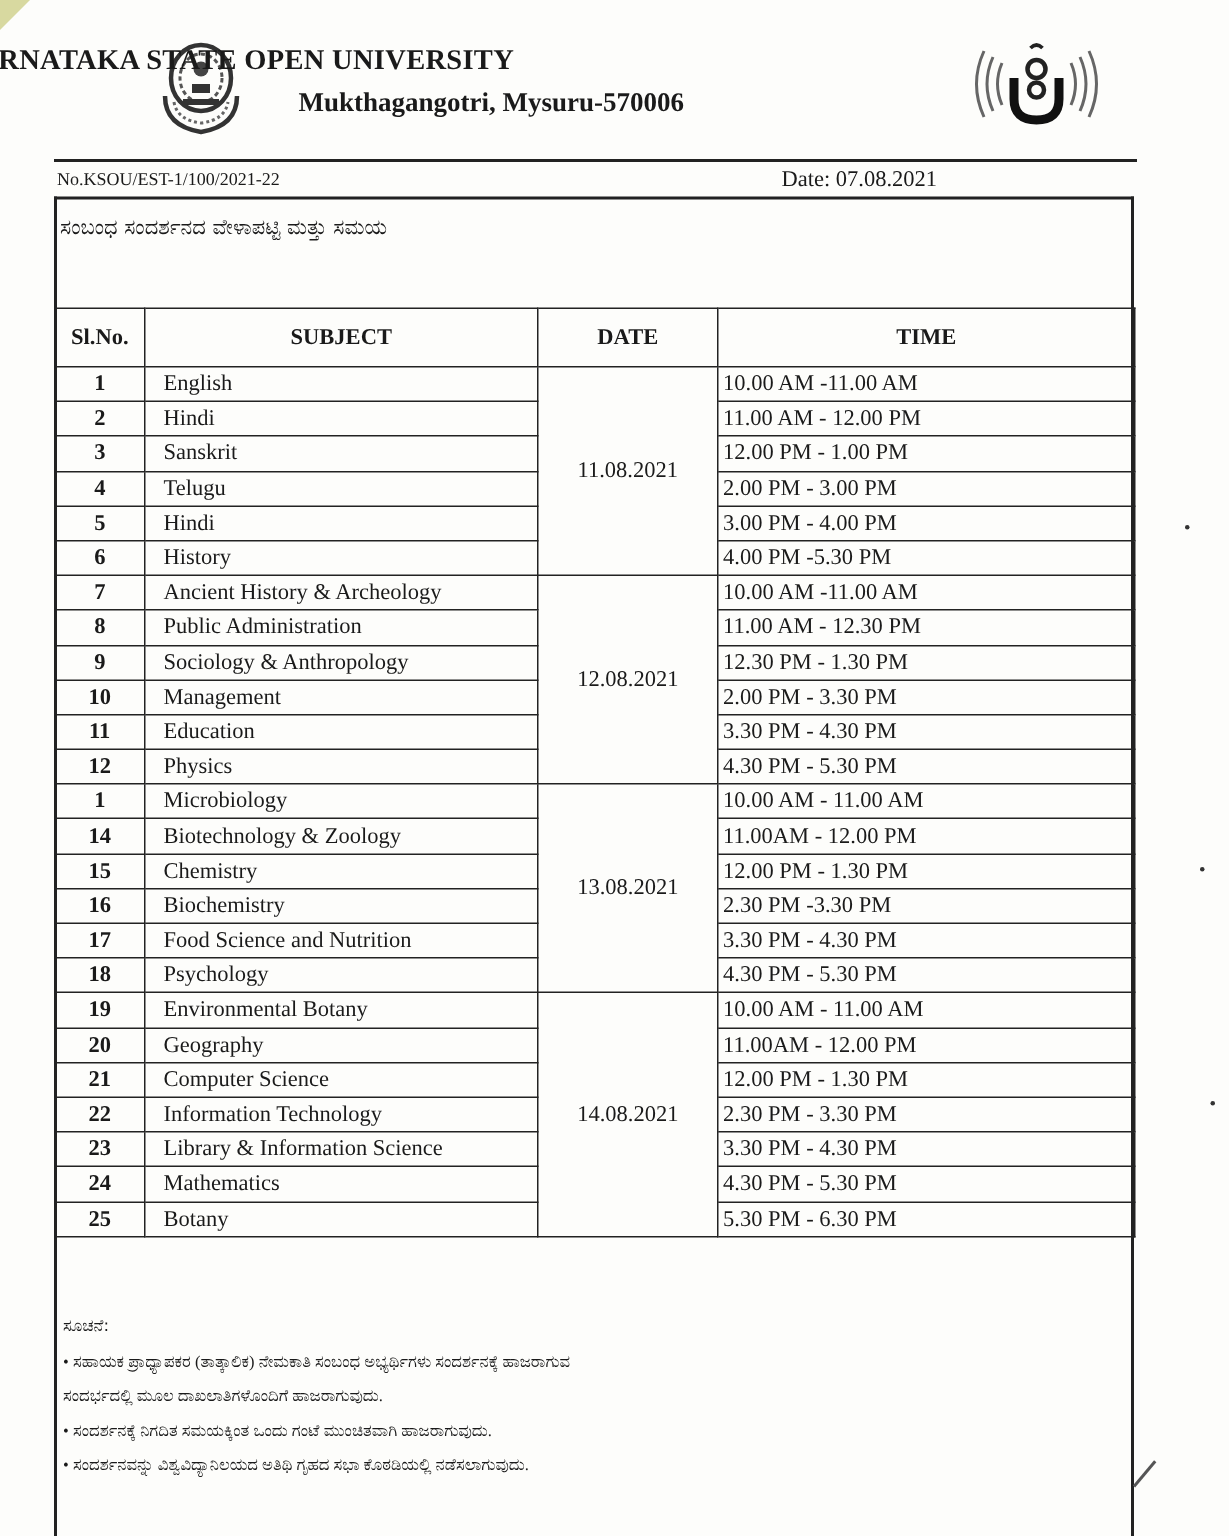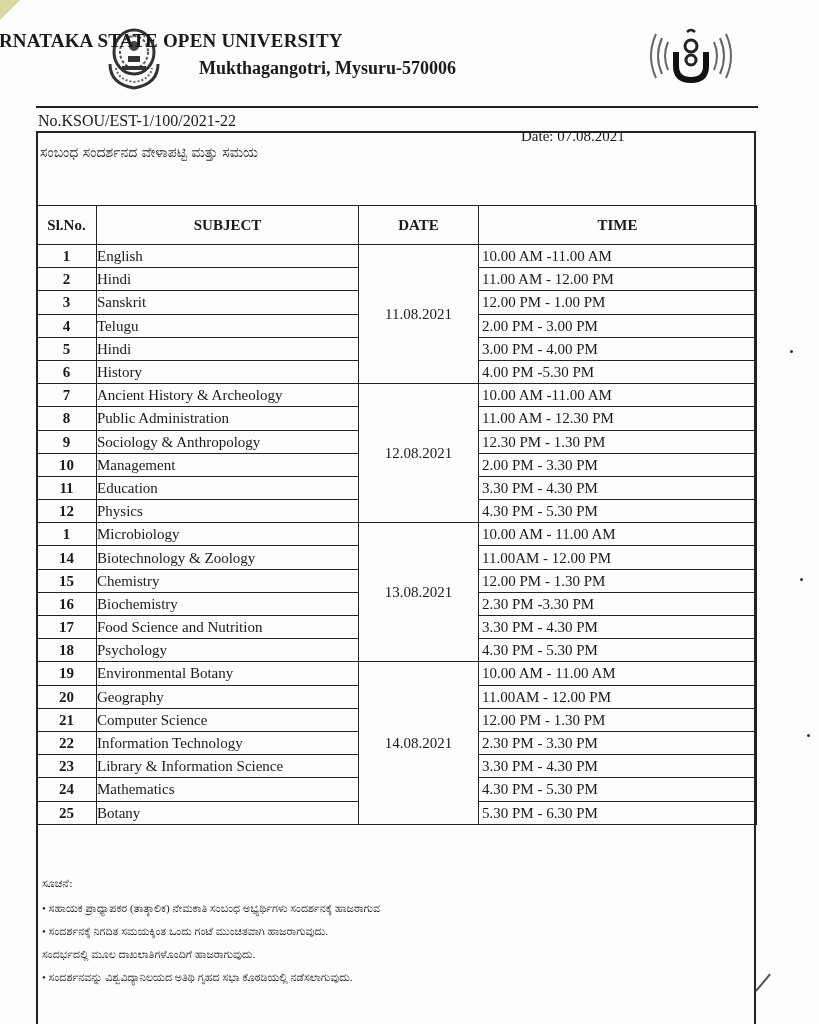--- a/index.html
+++ b/index.html
@@ -26,22 +26,22 @@
     top: 30px; font-weight: bold; font-size: 19px; letter-spacing: 0.2px;
     padding-left: 0;
   }
   .title span { display: inline-block; margin-left: -30px; }
   .subtitle {
     position: absolute; left: 0; width: 689px; text-align: center;
     top: 58px; font-weight: bold; font-size: 18px;
   }
   .subtitle span { display: inline-block; margin-left: -34px; }
   .rule { position: absolute; left: 36px; top: 106px; width: 722px; height: 2px; background: #222; }
-  .ref-no { position: absolute; left: 38px; top: 112px; font-size: 16px; }
-  .ref-date { position: absolute; left: 521px; top: 112px; font-size: 15px; margin-top: 16px; }
+  .ref-no { position: absolute; left: 38px; top: 112px; font-size: 12px; }
+  .ref-date { position: absolute; left: 521px; top: 112px; font-size: 15px; }
 
   .frame {
     position: absolute; left: 36px; top: 131px; width: 720px; height: 893px;
     border-left: 2px solid #222; border-right: 2px solid #222; border-top: 2px solid #222;
     box-sizing: border-box;
   }
   .kn-heading {
     position: absolute; left: 40px; top: 140px; width: 710px;
     font-family: "DejaVu Sans", sans-serif; font-size: 14px; line-height: 25px;
   }
@@ -49,21 +49,21 @@
     position: absolute; left: 36px; top: 205px; width: 720px;
     border-collapse: collapse; table-layout: fixed;
   }
   table.schedule th, table.schedule td {
     border: 1.5px solid #222; padding: 0 4px; height: 22.2px;
     font-size: 15px; line-height: 20px; white-space: nowrap; overflow: hidden;
   }
   table.schedule th { height: 38px; font-weight: bold; font-size: 15px; }
   table.schedule td.sl { text-align: center; font-weight: bold; }
   table.schedule td.date { text-align: center; vertical-align: middle; }
-  table.schedule td.subject { padding-left: 0; }
+  table.schedule td.subject { padding-left: 12px; }
   table.schedule td.time { padding-left: 3px; }
 
   .notes {
     position: absolute; left: 42px; top: 872px; width: 700px;
     font-family: "DejaVu Sans", sans-serif; font-size: 11px; line-height: 23px;
   }
   .notes .note-title { margin-bottom: 2px; }
   .notes .note { position: relative; padding-left: 0; font-family: Liberation Serif, serif; }
   .dot { position: absolute; width: 3px; height: 3px; background: #333; border-radius: 50%; }
   .tick-mark {
@@ -256,21 +256,21 @@
         <td class="sl">25</td>
         <td class="subject">Botany</td>
         <td class="time">5.30 PM - 6.30 PM</td>
       </tr>
     </tbody>
 </table>
 
 <div class="notes">
   <div class="note-title">ಸೂಚನೆ:</div>
   <div class="note">• ಸಹಾಯಕ ಪ್ರಾಧ್ಯಾಪಕರ (ತಾತ್ಕಾಲಿಕ) ನೇಮಕಾತಿ ಸಂಬಂಧ ಅಭ್ಯರ್ಥಿಗಳು ಸಂದರ್ಶನಕ್ಕೆ  ಹಾಜರಾಗುವ</div>
+  <div class="note">ಸಂದರ್ಭದಲ್ಲಿ  ಮೂಲ ದಾಖಲಾತಿಗಳೊಂದಿಗೆ ಹಾಜರಾಗುವುದು.</div>
   <div class="note">• ಸಂದರ್ಶನಕ್ಕೆ ನಿಗದಿತ ಸಮಯಕ್ಕಿಂತ ಒಂದು ಗಂಟೆ ಮುಂಚಿತವಾಗಿ ಹಾಜರಾಗುವುದು.</div>
-  <div class="note">ಸಂದರ್ಭದಲ್ಲಿ  ಮೂಲ ದಾಖಲಾತಿಗಳೊಂದಿಗೆ ಹಾಜರಾಗುವುದು.</div>
   <div class="note">• ಸಂದರ್ಶನವನ್ನು ವಿಶ್ವವಿದ್ಯಾನಿಲಯದ ಅತಿಥಿ ಗೃಹದ ಸಭಾ ಕೊಠಡಿಯಲ್ಲಿ ನಡೆಸಲಾಗುವುದು.</div>
 </div>
 
 <div class="dot" style="left:790px; top:350px;"></div>
 <div class="dot" style="left:800px; top:578px;"></div>
 <div class="dot" style="left:807px; top:734px;"></div>
 <div class="tick-mark"></div>
 
 </body></html>

